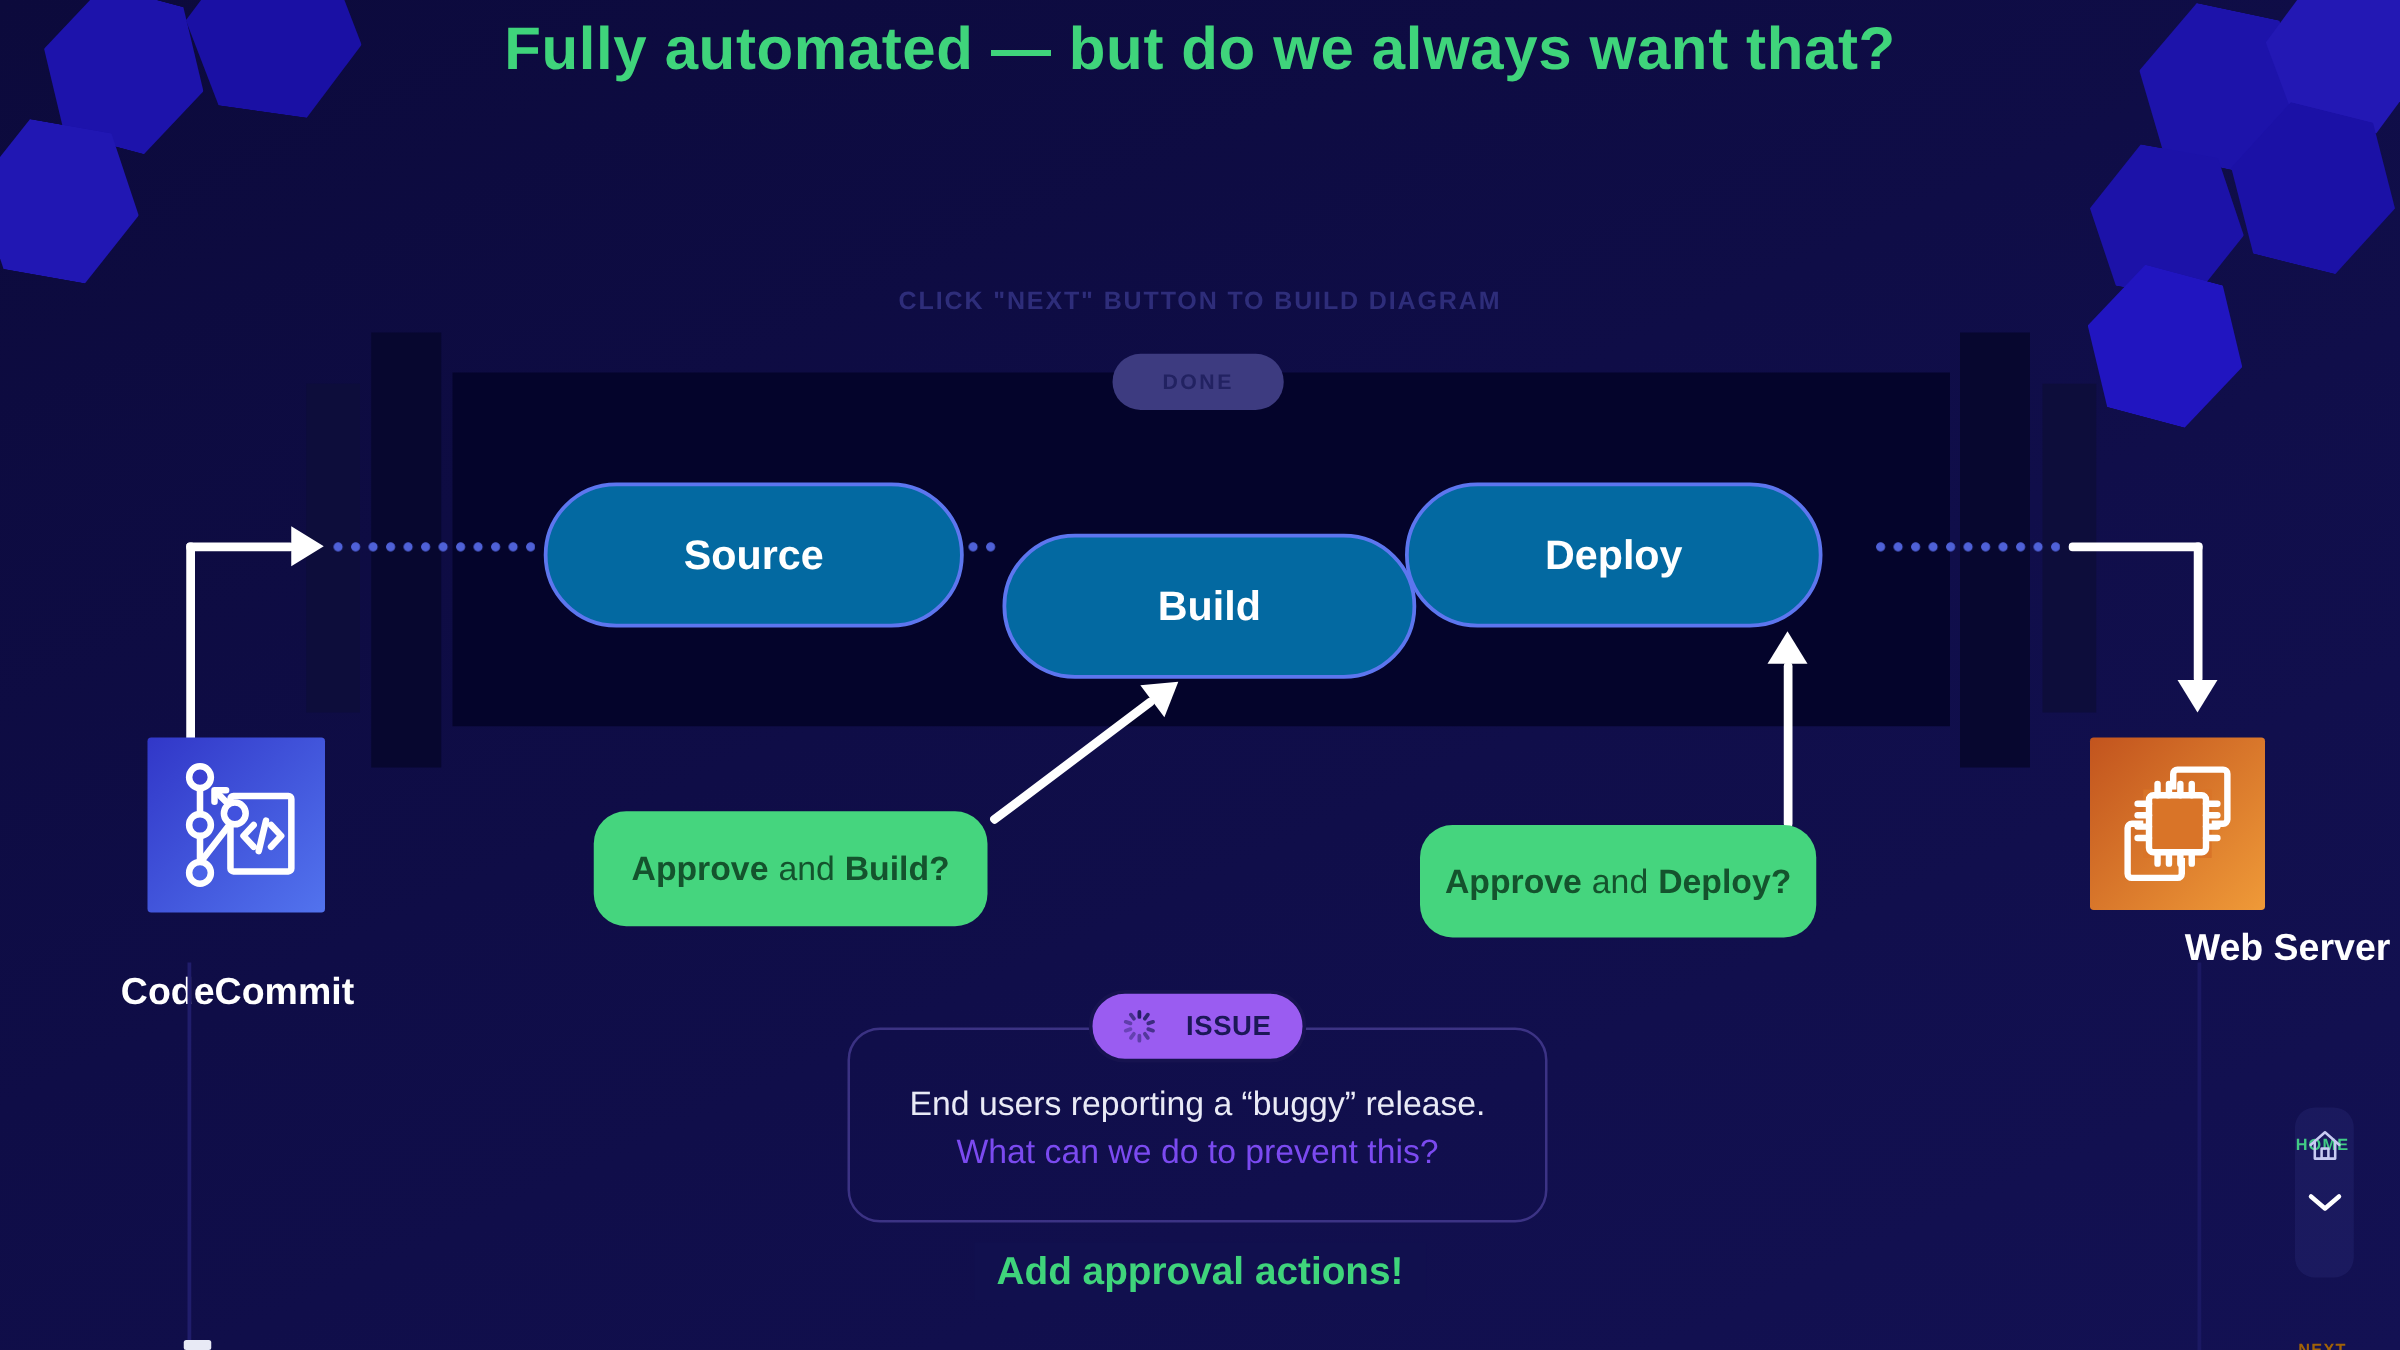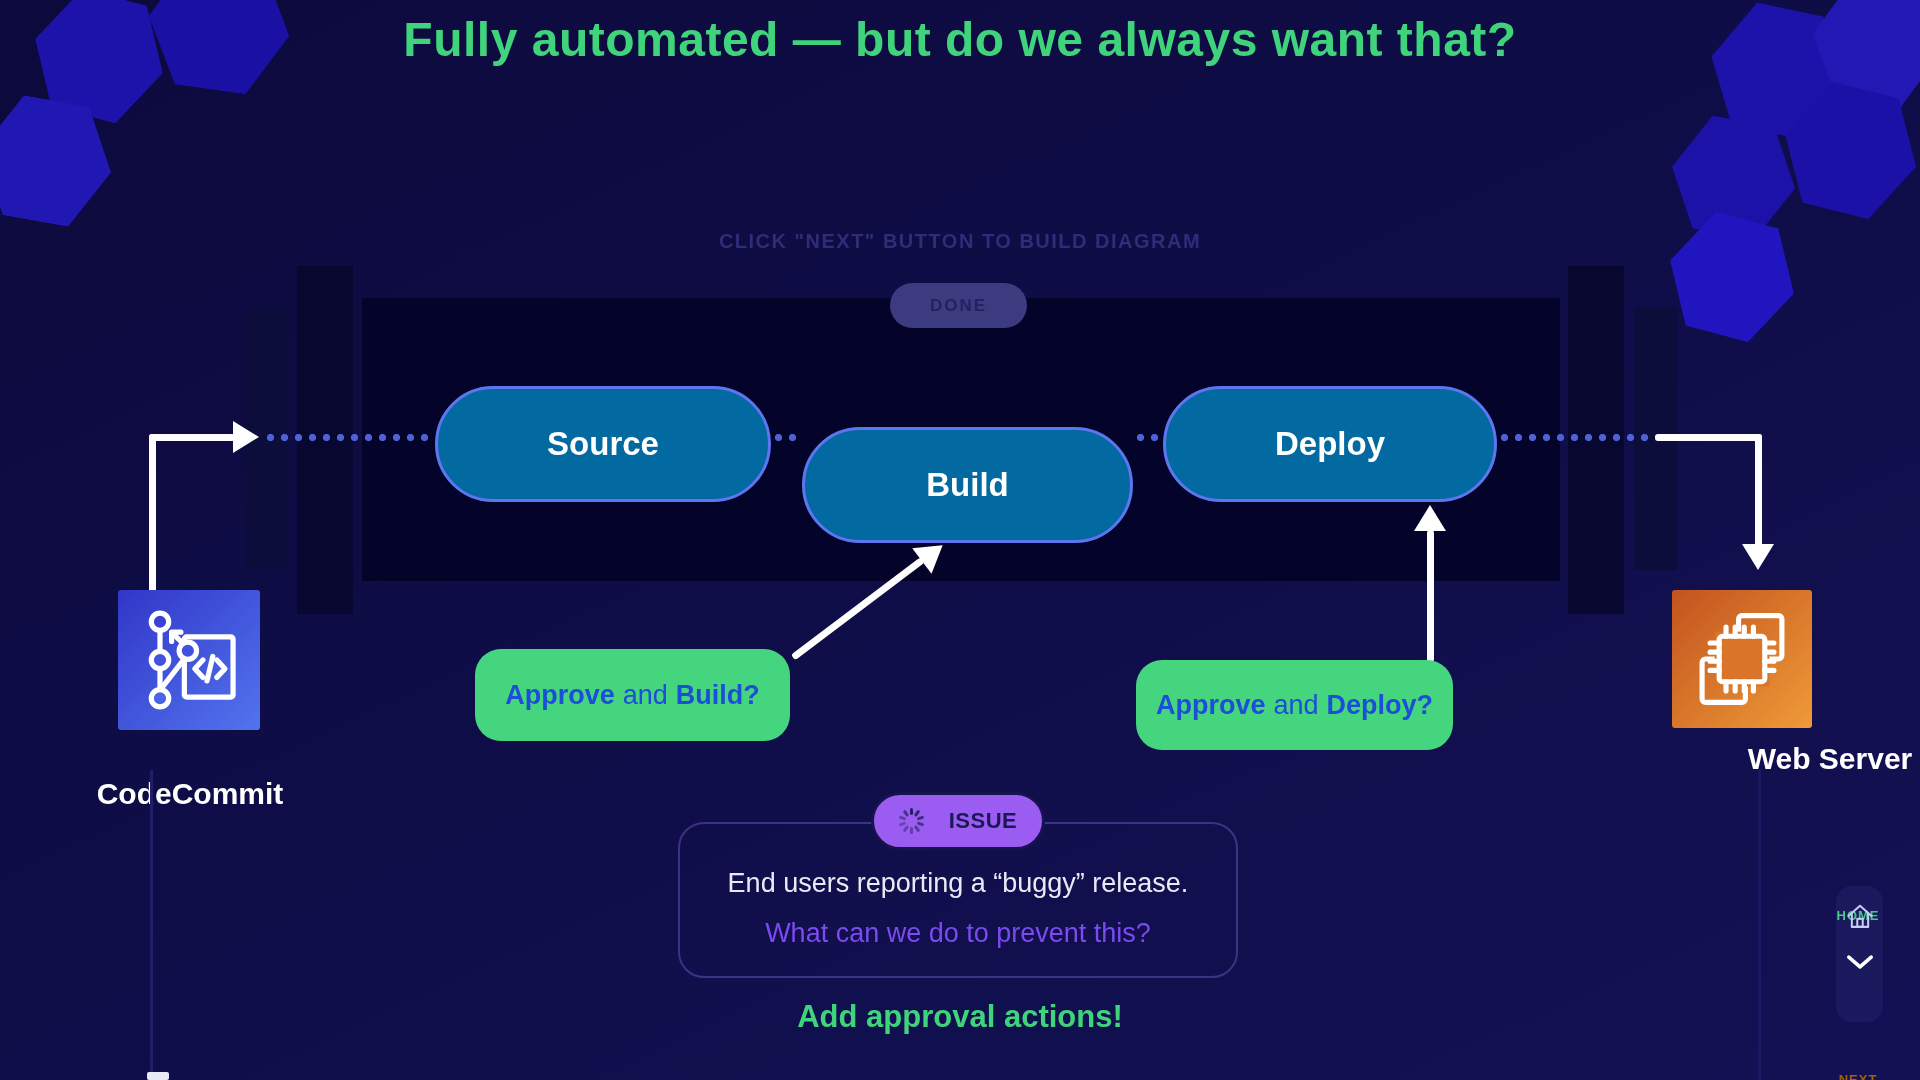--- a/index.html
+++ b/index.html
@@ -38,21 +38,21 @@
     display:flex; align-items:center; justify-content:center;
   }
 
   .stage-pill{
     position:absolute; top:386px; height:116px; border:3px solid #5d76ef; border-radius:60px;
     background:#0369a1; color:#ffffff; font-size:33px; font-weight:800;
     display:flex; align-items:center; justify-content:center;
   }
   #stage-source{ left:435px; width:336px; }
   #stage-build { left:802px; width:331px;margin-top:41px; }
-  #stage-deploy{ left:1163px; width:334px;text-align:center; }
+  #stage-deploy{ left:1124px; width:334px;text-align:center; }
 
   .dots{
     position:absolute; top:433px; height:9px;
     background-image:radial-gradient(circle at 4.5px 4.5px,#4f61d8 3.3px,transparent 3.9px);
     background-size:14px 9px; background-repeat:repeat-x;
   }
 
   
   .wline{ position:absolute; background:#ffffff; border-radius:3px; }
   .head-right{ position:absolute; width:0; height:0;
@@ -60,21 +60,21 @@
   .head-down{ position:absolute; width:0; height:0;
     border-top:26px solid #fff; border-left:16px solid transparent; border-right:16px solid transparent; }
   .head-up{ position:absolute; width:0; height:0;
     border-bottom:26px solid #fff; border-left:16px solid transparent; border-right:16px solid transparent; }
   .diag{ position:absolute; left:793px; top:654px; width:162px; height:7px; background:#fff;
     transform:rotate(-37deg); transform-origin:0 50%; border-radius:3px; }
   .diag .head-right{ right:-25px; top:-12px; }
 
   
   .approve-pill{
-    position:absolute; border-radius:26px; background:#45d57e; color:#1d4ed8; font-size:27px;
+    position:absolute; border-radius:26px; background:#45d57e; color:#14532d; font-size:27px;
     display:flex; align-items:center; justify-content:center; gap:8px;
   }
   .approve-pill .b{ font-weight:800; }
   #approve-build { left:475px; top:649px; width:315px; height:92px; }
   #approve-deploy{ left:1136px; top:660px; width:317px; height:90px; }
 
   
   .svc-icon{ position:absolute; border-radius:3px; display:flex; align-items:center; justify-content:center; }
   #icon-codecommit{ left:118px; top:590px; width:142px; height:140px;
     background:linear-gradient(135deg,#3137c8 0%,#5273ee 100%); }
@@ -86,21 +86,21 @@
 
   .faint-line{ position:absolute; width:3px; background:#201d6b; }
   .bottom-dash{ position:absolute; left:147px; top:1072px; width:22px; height:8px; background:#e8eaf5; border-radius:2px; }
 
   
   .issue-box{
     position:absolute; left:678px; top:822px; width:560px; height:156px;
     border:2px solid rgba(124,104,218,.4); border-radius:26px; text-align:center;
   }
   .issue-line1{ margin-top:44px; font-size:27px; color:#e9eaf6; }
-  .issue-line2{ margin-top:19px; font-size:27px; color:#7b4af0; }
+  .issue-line2{ margin-top:7px; font-size:27px; color:#7b4af0; }
   .issue-pill{
     position:absolute; left:871px; top:792px; width:174px; height:58px; border-radius:30px;
     background:#9a5cf1; border:3px solid #16134f;
     display:flex; align-items:center; justify-content:center; gap:24px;
     color:#1c1857; font-size:22px; font-weight:800; letter-spacing:.5px;
   }
   .spinner{ position:relative; width:26px; height:26px; }
   .tick{ position:absolute; left:50%; top:50%; width:3px; height:7px; margin-left:-1.5px; margin-top:-13px;
     border-radius:2px; background:#241f63; transform-origin:1.5px 13px; }
   .add-action{

